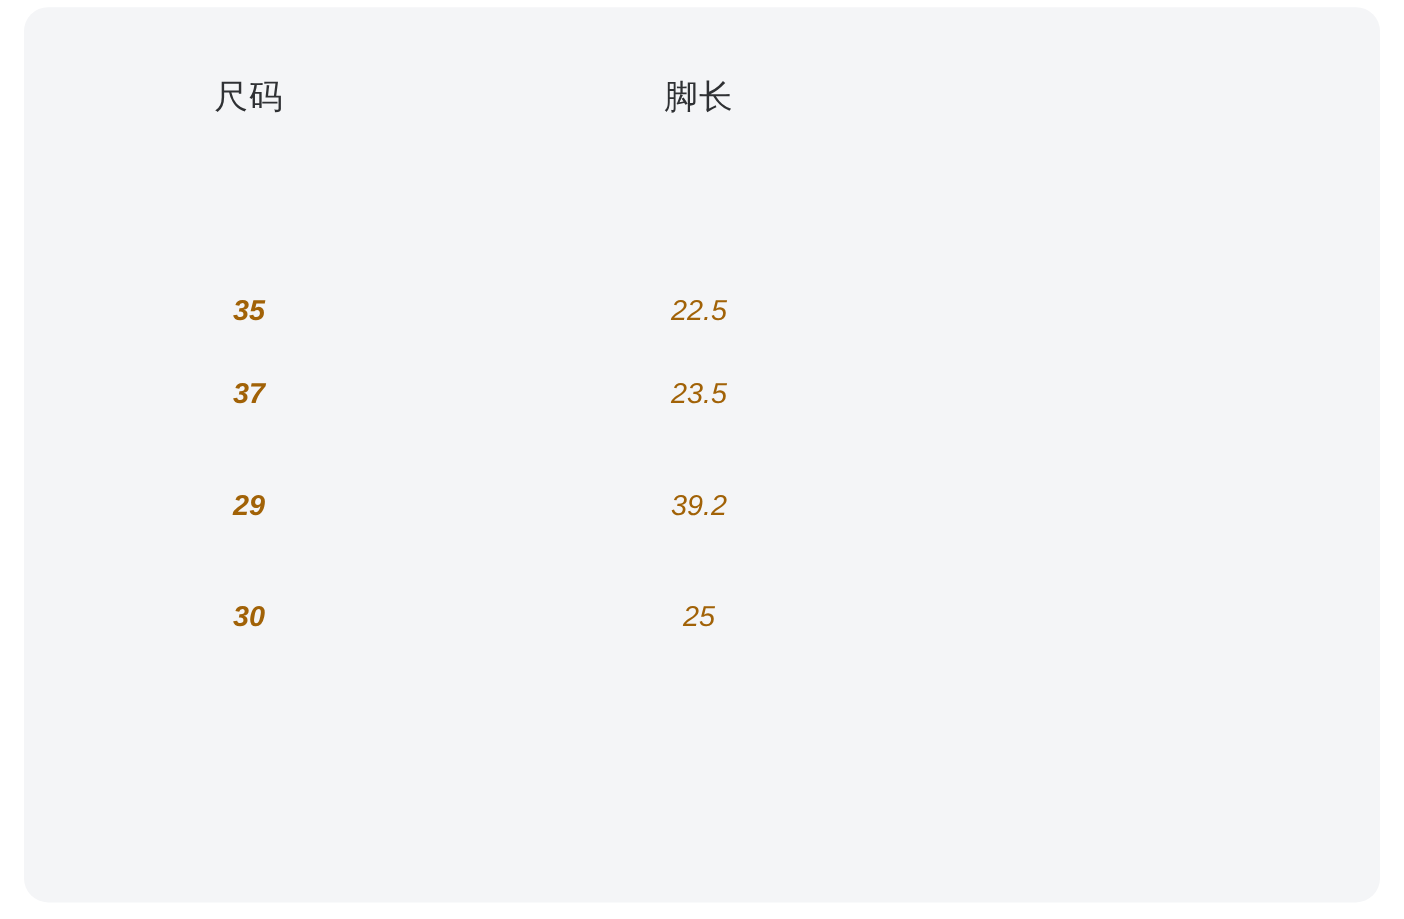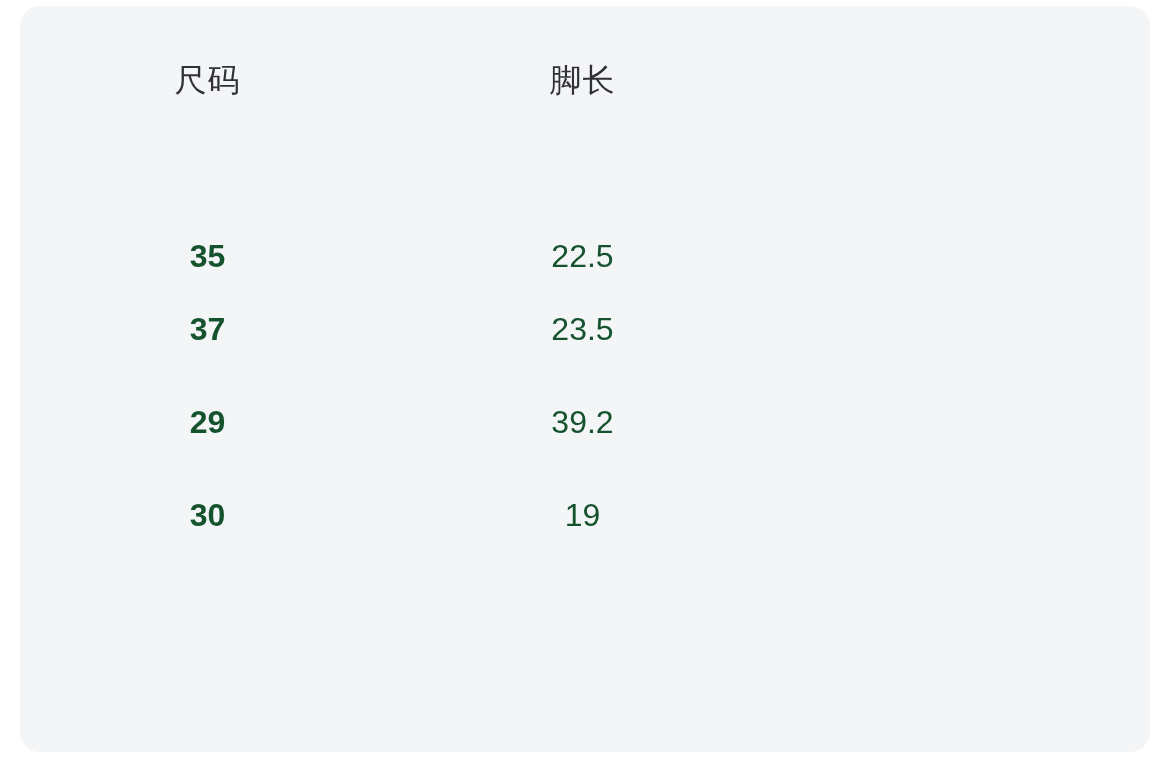--- a/index.html
+++ b/index.html
@@ -51,37 +51,38 @@
   .size-table td {
     padding: 0;
     margin: 0;
     text-align: center;
     vertical-align: middle;
   }
 
   
   .header-row th {
     height: 150px;
-    font-size: 32px;
+    font-size: 28px;
     font-weight: 400;
     color: #2f3134;
     letter-spacing: 1px;
   }
 
   .header-cell-empty {
     font-size: 0;
     line-height: 0;
   }
 
   
   .data-row td {
     height: 93px;
-    font-size: 32px;
+    font-size: 24px;
     line-height: 1;
-    color: #14532d;
+    color: #a16207;
+    font-style: italic;
   }
 
   .data-row:first-of-type td {
     height: 116px;
     vertical-align: bottom;
     padding-bottom: 10px;
   }
 
   
   .cell-size {
@@ -129,20 +130,20 @@
           <td class="cell-foot">23.5</td>
           <td class="cell-filler"></td>
         </tr>
         <tr class="data-row">
           <td class="cell-size">29</td>
           <td class="cell-foot">39.2</td>
           <td class="cell-filler"></td>
         </tr>
         <tr class="data-row">
           <td class="cell-size">30</td>
-          <td class="cell-foot">19</td>
+          <td class="cell-foot">25</td>
           <td class="cell-filler"></td>
         </tr>
       </tbody>
     </table>
 
   </div>
 </div>
 
 </body></html>

